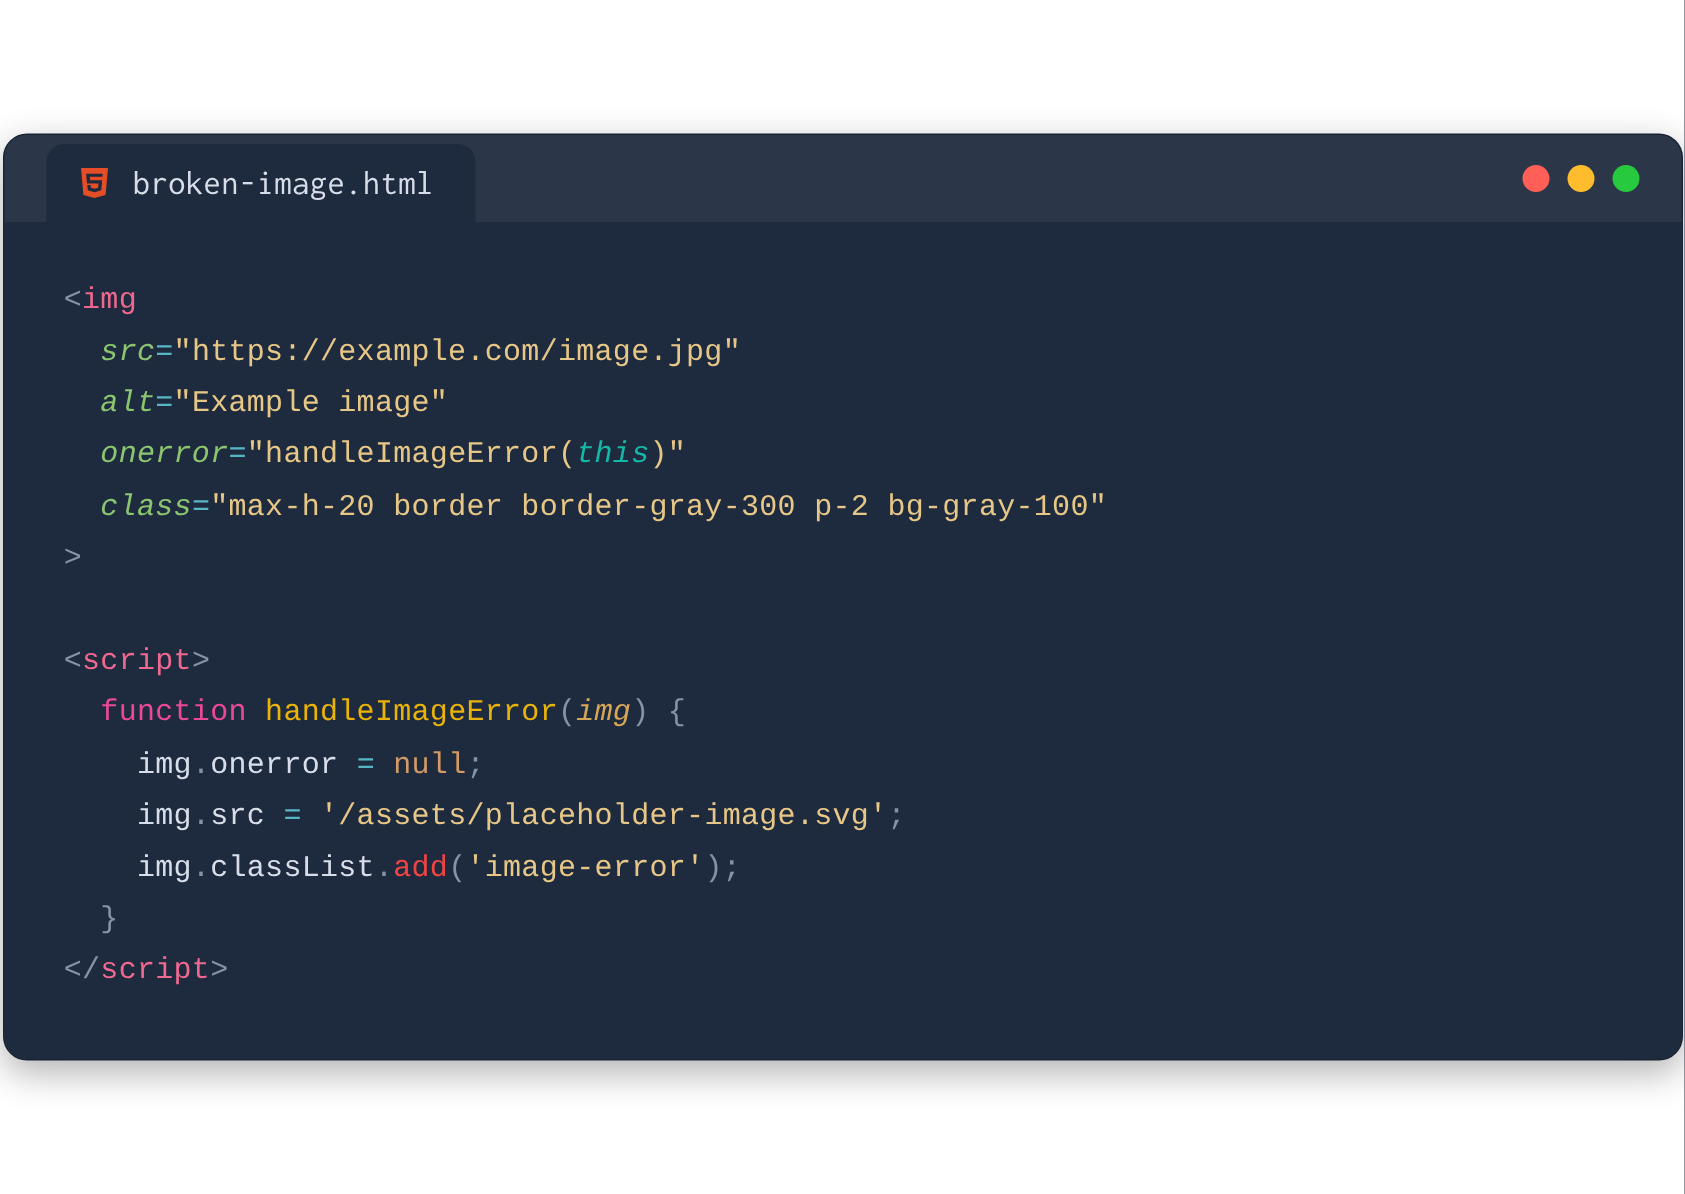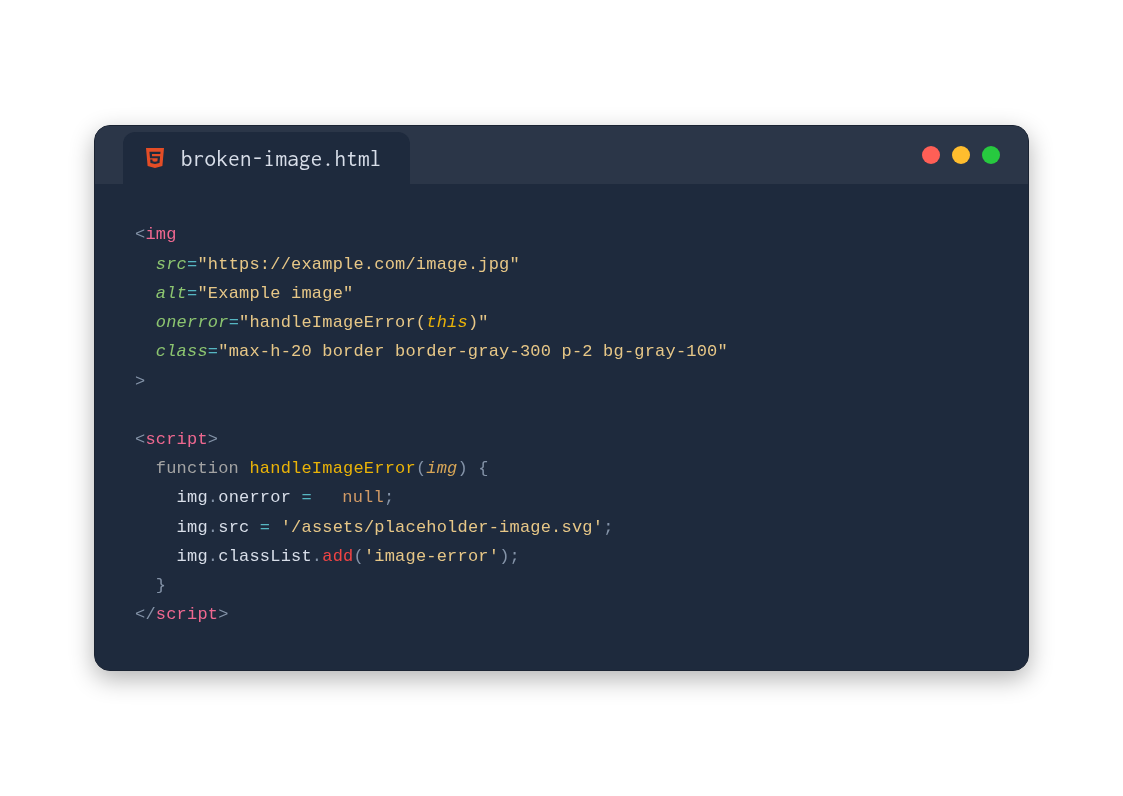--- a/index.html
+++ b/index.html
@@ -9,21 +9,21 @@
     }
     body {
       background: #ffffff;
       display: flex;
       align-items: center;
       justify-content: center;
       min-height: 796px;
       font-family: 'SF Mono', 'Monaco', 'Inconsolata', 'Fira Code', 'Courier New', monospace;
     }
     .editor-window {
-      width: 935px;
+      width: 1120px;
       background: #2b3648;
       border-radius: 16px;
       overflow: hidden;
       box-shadow: 0 8px 24px rgba(0,0,0,0.3);
       border: 1px solid #1a2332;
     }
     .title-bar {
       height: 58px;
       background: #2b3648;
       display: flex;
@@ -65,39 +65,39 @@
       width: 18px;
       height: 18px;
       border-radius: 50%;
     }
     .control-red { background: #ff5f56; }
     .control-yellow { background: #ffbd2e; }
     .control-green { background: #27c93f; }
     .code-area {
       background: #1e2a3d;
       padding: 36px 40px 40px 40px;
-      font-size: 17px;
+      font-size: 20px;
       line-height: 1.72;
       color: #d8dee9;
       white-space: pre;
       font-family: 'SF Mono', 'Monaco', 'Consolas', 'Courier New', monospace;
       letter-spacing: 0.2px;
     }
     .punct { color: #8493a8; }
     .tag { color: #ef6890; }
     .attr { color: #8cc570; font-style: italic; }
     .op { color: #56b6c2; }
     .str { color: #e7c787; }
-    .this { color: #eab308; font-style: italic; }
-    .kw { color: #a3a3a3; }
+    .this { color: #14b8a6; font-style: italic; }
+    .kw { color: #ec4899; }
     .fn-name { color: #eab308; }
     .param { color: #d8a657; font-style: italic; }
     .prop { color: #d8dee9; }
     .method { color: #ef4444; }
-    .nullkw { color: #d19a66; margin-left: 20px; }
+    .nullkw { color: #d19a66; }
   </style>
 </head>
 <body>
 
 <div class="editor-window">
   <div class="title-bar">
     <div class="tab">
       <span class="html5-icon">
         <svg viewBox="0 0 24 24" width="24" height="24">
           <path fill="#e44d26" d="M3 2l1.6 18L12 22l7.4-2L21 2H3zm14.3 5.9H8.9l.2 2.3h8l-.6 6.7L12 18.1l-4.5-1.2-.3-3.5h2.2l.2 1.8 2.4.6 2.4-.6.3-2.9H7l-.6-6.5h11.1l-.2 2.1z"></path>

